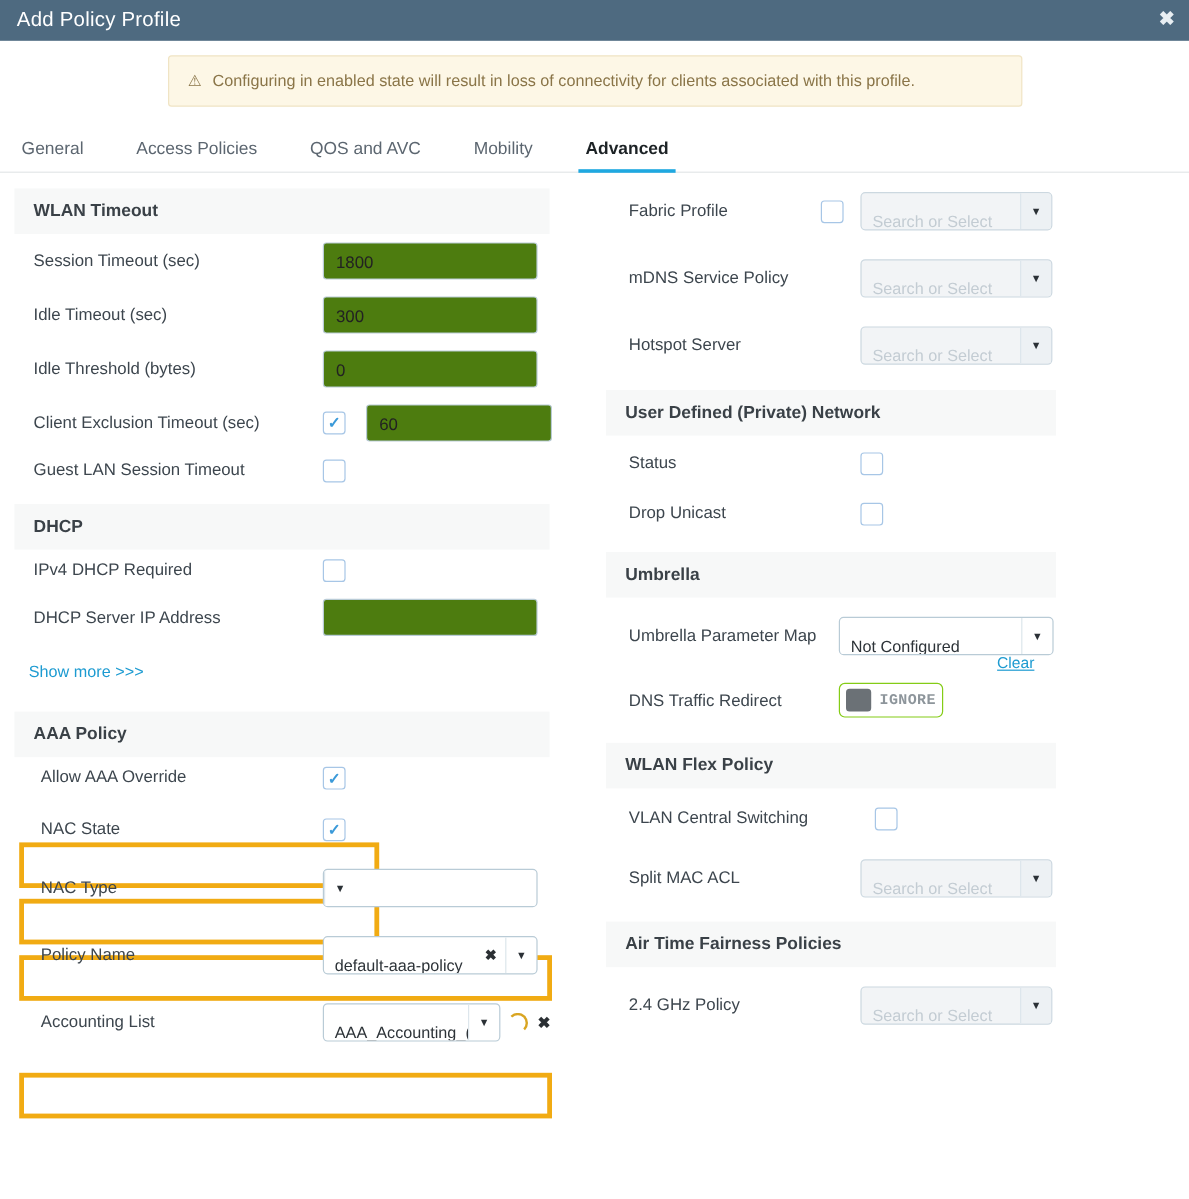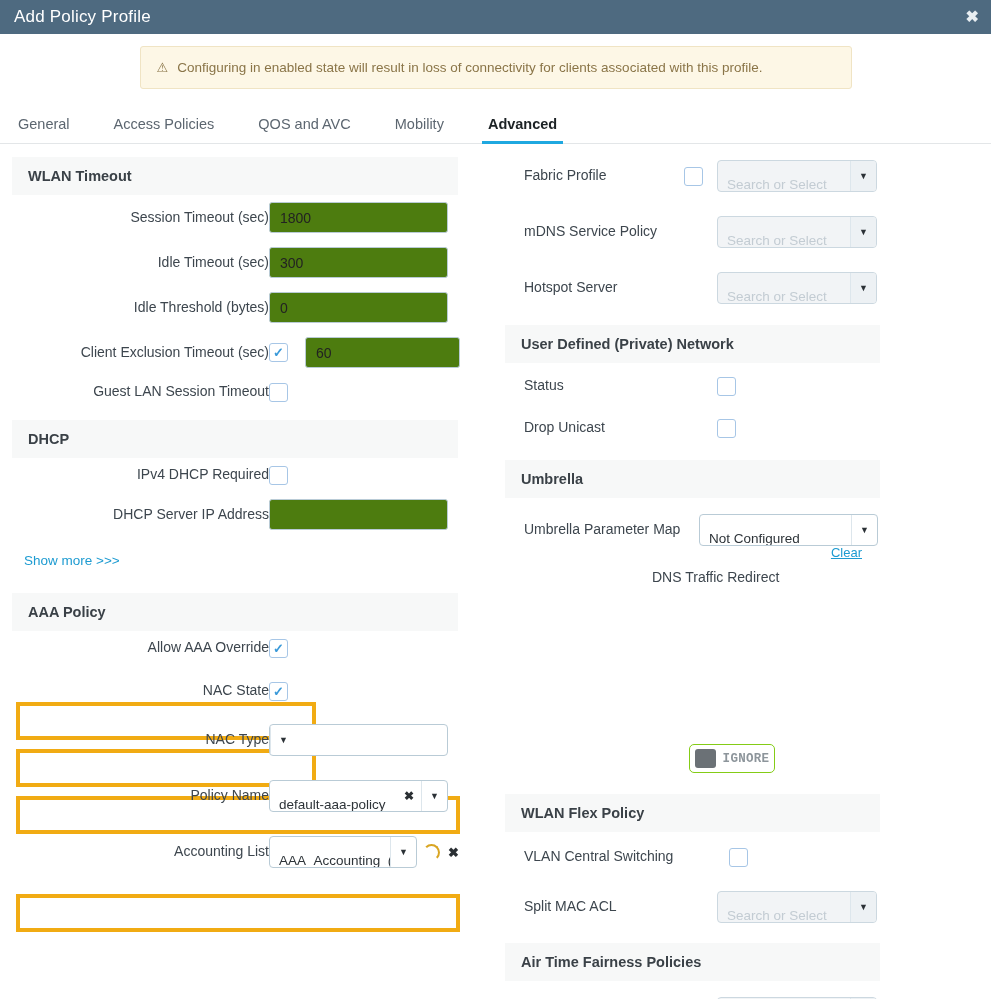--- a/index.html
+++ b/index.html
@@ -90,21 +90,21 @@
 
   .row {
     display: flex; align-items: center;
     min-height: 34px;
     position: relative;
   }
   #left .row  { padding: 7px 0 7px 16px; }
   #right .row { padding: 7px 0 7px 19px; }
 
   .lbl { font-size: 14px; color: #3d464e; line-height: 1.25; }
-  #left .lbl  { width: 241px; flex: 0 0 241px; text-align: right; }
+  #left .lbl  { width: 241px; flex: 0 0 241px; }
   #right .lbl { width: 160px; flex: 0 0 160px; }
 
   
   .tin {
     height: 31px; width: 179px;
     border: 1px solid #b9cbd6; border-radius: 3px;
     background: #4d7c0f;
     font-family: inherit; font-size: 14px; color: #222;
     padding: 0 10px;
     outline: none;
@@ -365,21 +365,21 @@
     <div class="row" style="margin-top:9px;">
       <span class="lbl" style="flex:0 0 175px;">Umbrella Parameter Map</span>
       <div class="sel w179">
         <span class="val">Not Configured</span>
         <span class="arrow">▼</span>
       </div>
       <span class="clearlink">Clear</span>
     </div>
 
 
-    <div class="row" style="margin-top:9px;flex-direction:column;">
+    <div class="row" style="margin-top:9px;">
       <span class="lbl" style="flex:0 0 175px;">DNS Traffic Redirect</span>
       <div class="toggle off">
         <span class="knob"></span>
         <span>IGNORE</span>
       </div>
     </div>
 
     <div class="sect-head" style="margin-top:14px;">WLAN Flex Policy</div>
 
     <div class="row" style="margin-top:8px;">

